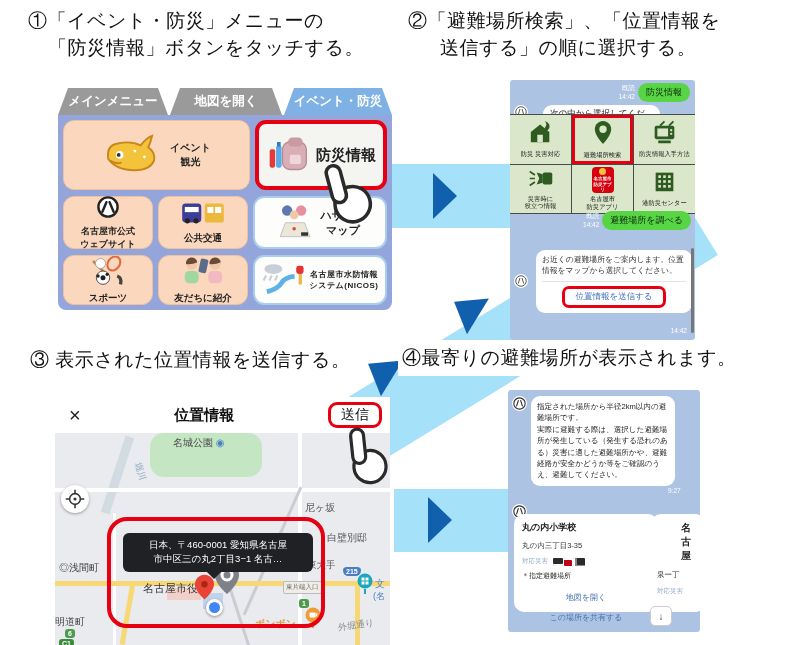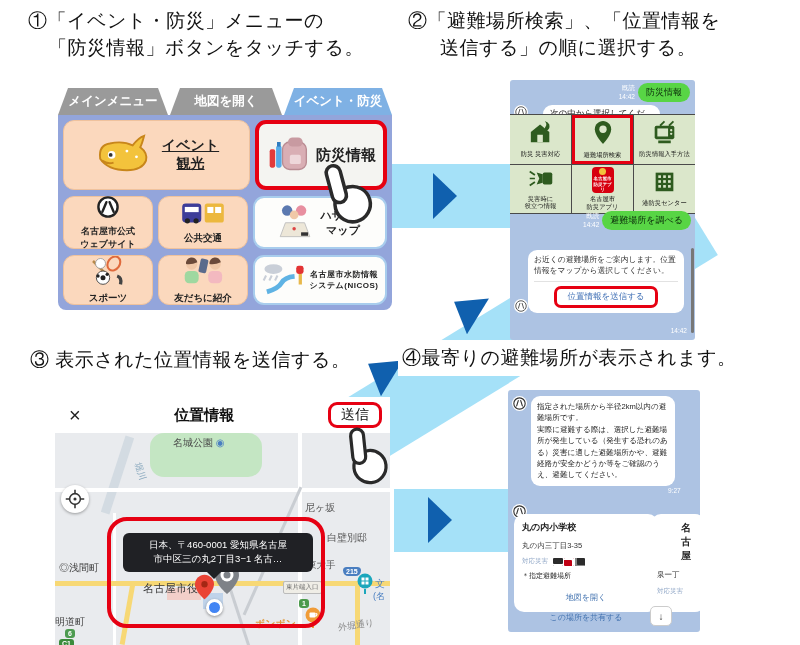--- a/index.html
+++ b/index.html
@@ -94,21 +94,21 @@
         <span>
           <svg width="62" height="42" viewBox="0 0 64 44">
               <path d="M6 28 Q4 14 16 12 Q30 9 40 14 Q46 6 52 4 Q50 12 48 16 Q56 22 54 30 Q50 40 34 40 Q14 40 6 28Z" fill="#F3C33C" stroke="#C8861B" stroke-width="2"></path>
               <circle cx="18" cy="24" r="4" fill="#fff"></circle>
               <circle cx="17" cy="24" r="2" fill="#333"></circle>
               <path d="M8 30 Q14 34 20 32" stroke="#C8861B" stroke-width="2" fill="none"></path>
               <circle cx="34" cy="20" r="1.5" fill="#fff"></circle>
               <circle cx="44" cy="26" r="1.5" fill="#fff"></circle>
             </svg>
         </span>
-        <span class="lbl pre" style="font-size:14px;text-decoration:underline;">イベント
+        <span class="lbl pre" style="font-size:10px;">イベント
 観光</span>
       </div>
       <div class="mbtn red" style="left:197px;top:5px;width:132px;height:70px;gap:6px;">
         <span>
           <svg width="44" height="40" viewBox="0 0 48 40">
               <rect x="18" y="8" width="26" height="30" rx="8" fill="#D9AEB4" stroke="#B98B92" stroke-width="1.5"></rect>
               <rect x="24" y="3" width="16" height="10" rx="5" fill="#C89AA1"></rect>
               <rect x="26" y="22" width="12" height="10" rx="2" fill="#EED7DA"></rect>
               <rect x="4" y="16" width="6" height="20" rx="2" fill="#E23B3B"></rect>
               <rect x="11" y="12" width="6" height="24" rx="2" fill="#57ABE8"></rect>
@@ -295,21 +295,21 @@
     </div>
 
     <div class="meta abs" style="right:6px;top:137px;">14:42</div>
     <div style="position:absolute;left:0;top:131px;width:181px;display:flex;justify-content:flex-end;align-items:center;gap:3px;">
       <div class="meta">
         <div>既読</div>
           <div>14:42</div>
       </div>
       <div class="gbub">避難場所を調べる</div>
     </div>
-    <div style="position:absolute;left:4px;top:170px;display:flex;align-items:flex-end;gap:0;">
+    <div style="position:absolute;left:4px;top:170px;display:flex;align-items:center;gap:8px;">
       <div class="avatar">
         <svg width="12" height="12" viewBox="0 0 16 16">
             <circle cx="8" cy="8" r="7" fill="#fff" stroke="#555" stroke-width="1.3"></circle>
             <path d="M6.5 4.5 L4.5 11 M9.5 4.5 L11.5 11" stroke="#555" stroke-width="1.3" stroke-linecap="round"></path>
           </svg>
       </div>
       <div class="wbub" style="width:144px;padding:5px 6px 4px;">
         <div style="font-size:7.8px;line-height:1.4;color:#333;">お近くの避難場所をご案内します。位置情報をマップから選択してください。</div>
         <div style="border-top:1px solid #E2E2E2;margin-top:4px;"></div>
         <div class="linkbox">位置情報を送信する</div>

